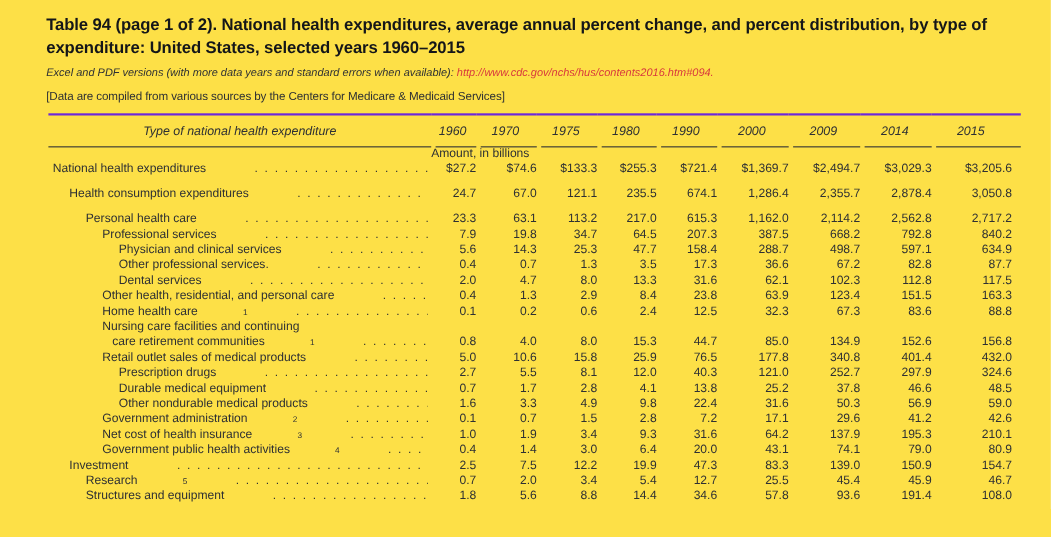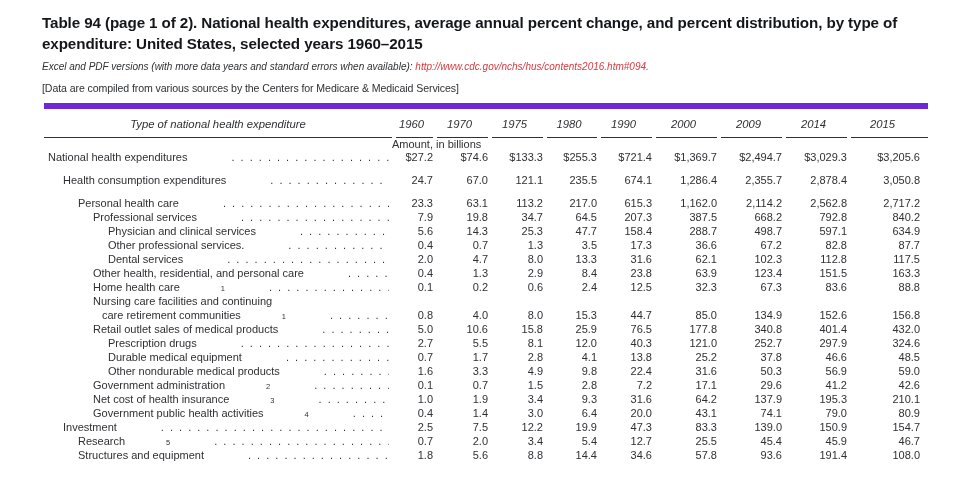--- a/index.html
+++ b/index.html
@@ -3,21 +3,21 @@
 <meta charset="utf-8">
 <style>
   html,body { margin:0; padding:0; }
   body {
     background:#e8e8e8;
     font-family:"Liberation Sans", sans-serif;
   }
   .page {
     position:relative;
     width:955px; height:488px;
-    background:#ffffff;
+    background:#fde047;
     overflow:hidden;
     color:#2e3033;
   }
   .doc-header { padding:12px 20px 0 42px; }
   .title {
     font-weight:bold;
     font-size:15.2px;
     line-height:21px;
     color:#141619;
     letter-spacing:-0.1px;
@@ -37,21 +37,21 @@
     margin-top:10px;
     font-size:10.6px;
     letter-spacing:-0.1px;
     color:#2e3033;
   }
   table.nhe {
     margin:9px 0 0 44px;
     width:884px;
     border-collapse:collapse;
     table-layout:fixed;
-    border-top:6px solid #6d28d9;
+    border-top:2px solid #6d28d9;
     font-size:11px;
   }
   table.nhe th, table.nhe td { margin:0; padding:0; font-weight:normal; }
   
   th .u {
     display:block;
     border-bottom:1.5px solid #2f3133;
     padding:9px 0 7px 0;
     font-style:italic;
     font-size:11.3px;

